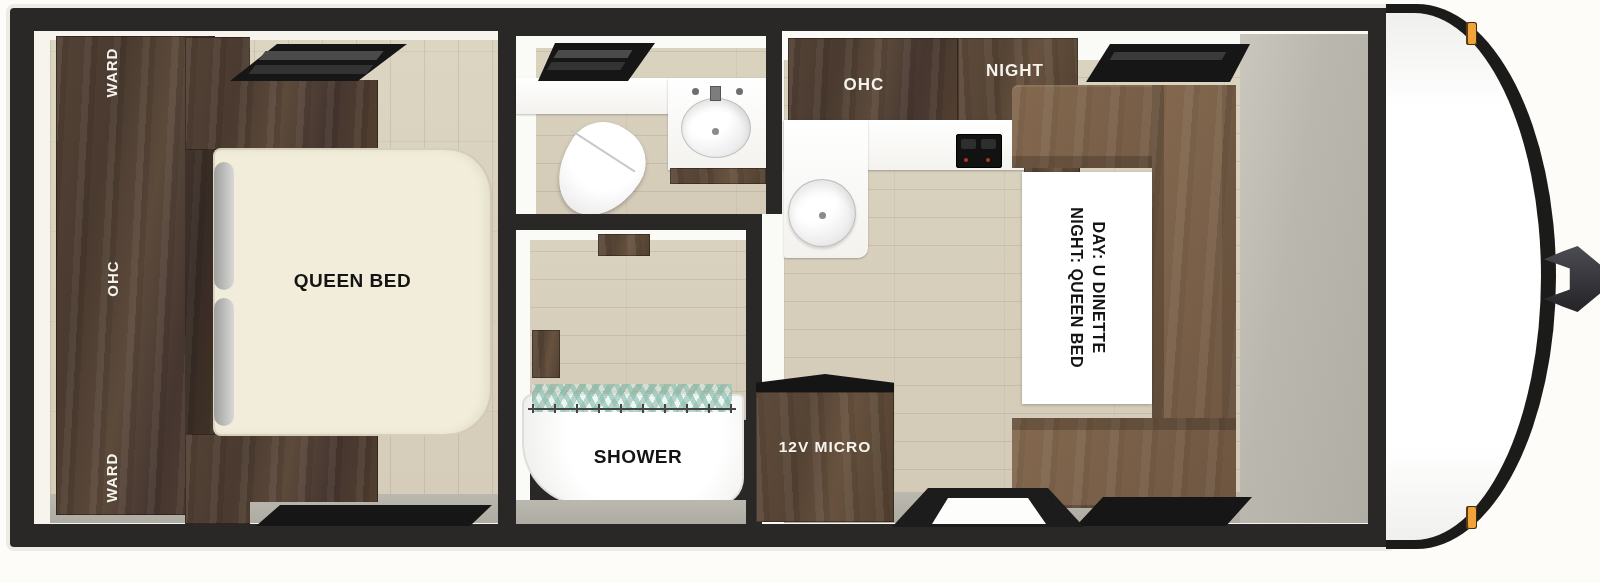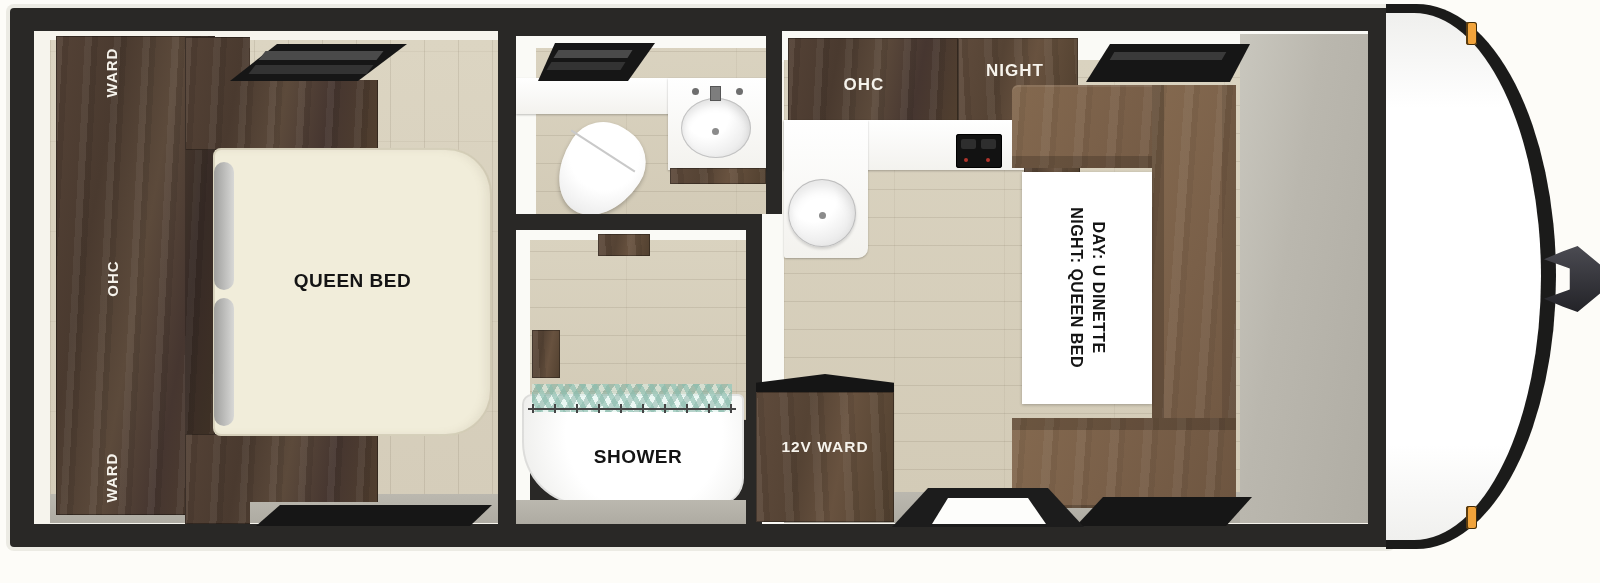--- a/index.html
+++ b/index.html
@@ -193,21 +193,21 @@
   <div class="abs blackvent" style="left:1086px;top:44px;width:164px;height:38px;
        clip-path:polygon(24px 0,164px 0,144px 38px,0 38px);"></div>
   <div class="abs slat" style="left:1112px;top:52px;width:112px;height:8px;transform:skewX(-30deg);background:#3a3a3a;"></div>
   <div class="abs blackvent" style="left:1076px;top:497px;width:176px;height:29px;
        clip-path:polygon(27px 0,176px 0,150px 29px,0 29px);"></div>
 
   <div class="abs" style="left:756px;top:374px;width:138px;height:22px;background:#151515;
        clip-path:polygon(0 40%,50% 0,100% 40%,100% 100%,0 100%);"></div>
   <div class="abs wood-mid" style="left:756px;top:392px;width:138px;height:130px;"></div>
   <div class="abs lbl lbl-white" style="left:752px;top:434px;width:146px;height:26px;font-size:15.5px;">
-    <span>12V WARD</span>
+    <span>12V MICRO</span>
     </div>
 
   <div class="abs" style="left:890px;top:488px;width:196px;height:39px;background:#1c1c1c;
        clip-path:polygon(2px 100%,38px 0,158px 0,194px 100%);"></div>
   <div class="abs" style="left:922px;top:498px;width:136px;height:26px;background:#fdfdfb;
        clip-path:polygon(10px 100%,26px 0,106px 0,124px 100%);"></div>
 
   <div class="abs capshape" style="left:1386px;top:4px;width:170px;height:545px;background:#1b1b1a;"></div>
   <div class="abs capshape" style="left:1386px;top:13px;width:155px;height:527px;
        background:linear-gradient(180deg,#efefed 0%,#ffffff 18%,#ffffff 82%,#f0f0ee 100%);"></div>

